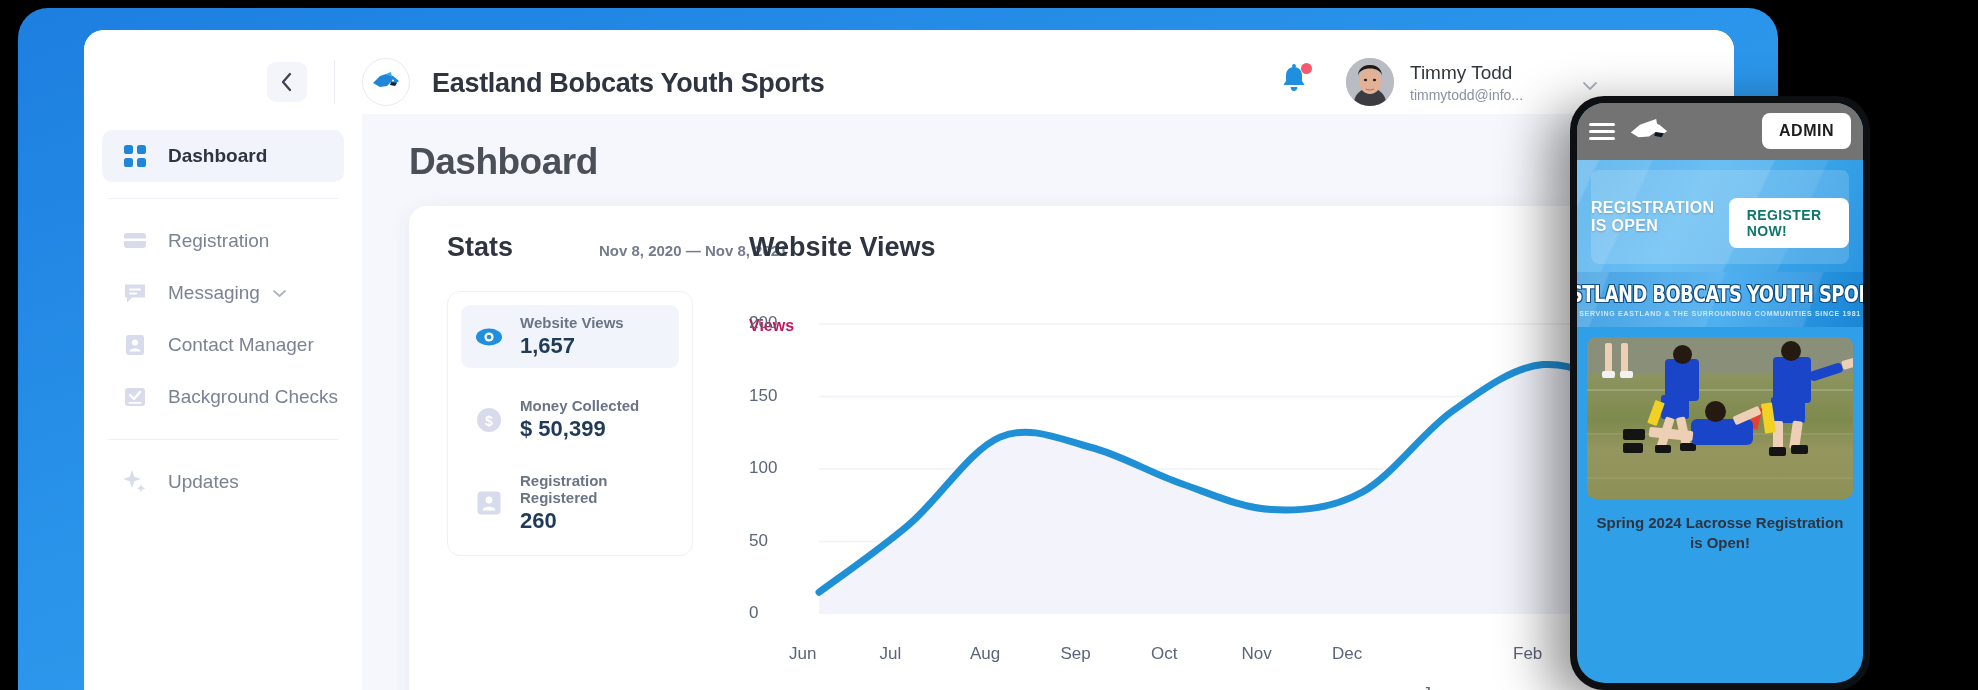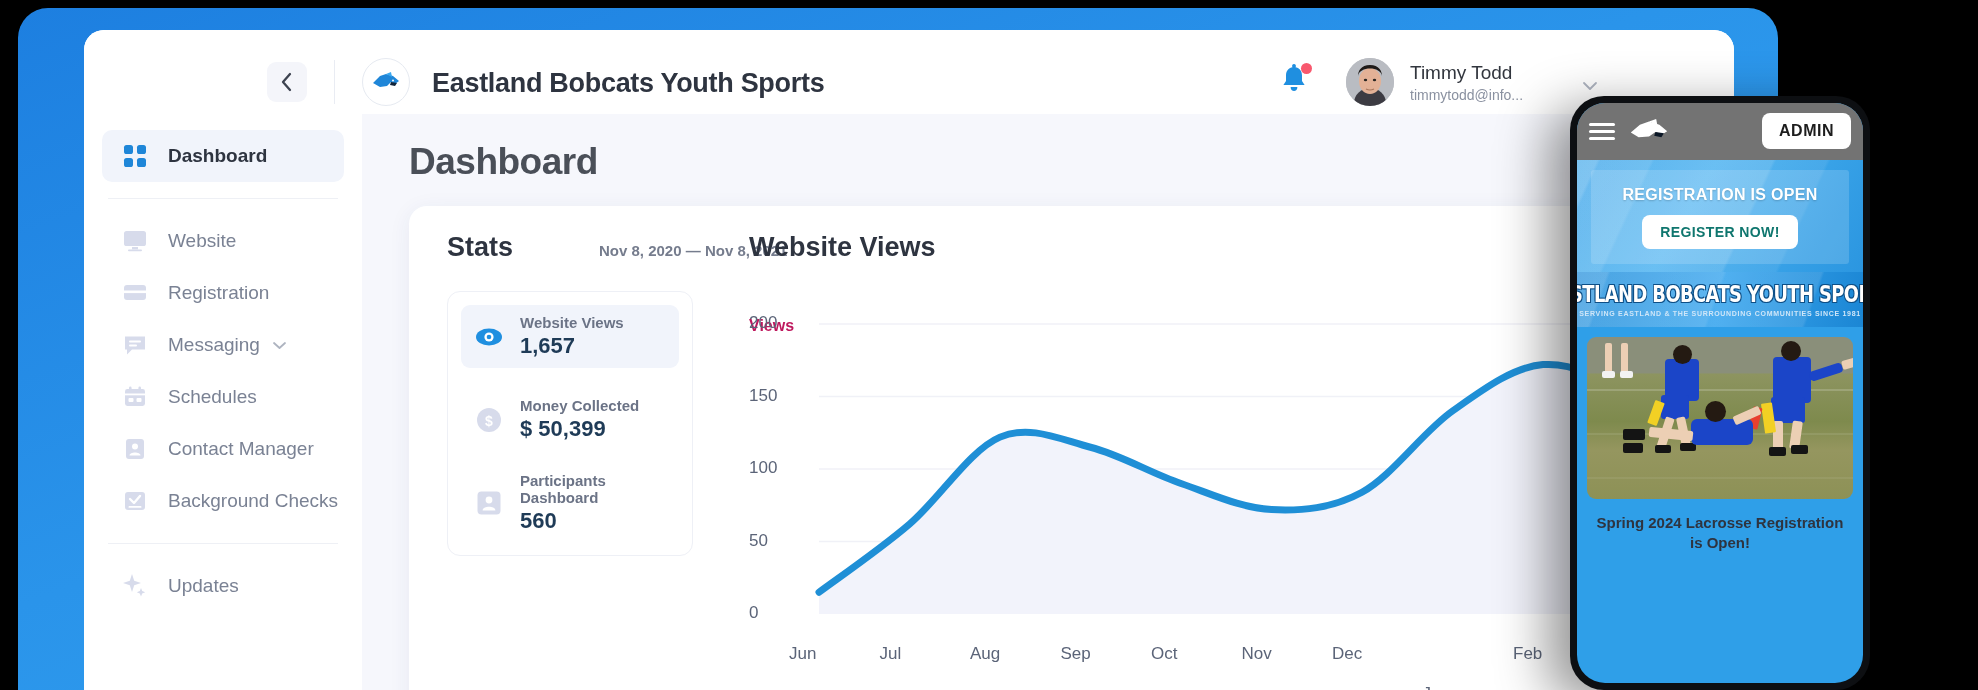--- a/index.html
+++ b/index.html
@@ -239,22 +239,22 @@
     content:""; position:absolute; inset:0;
     background:
       linear-gradient(115deg, rgba(255,255,255,.14) 6%, transparent 7%),
       linear-gradient(115deg, rgba(255,255,255,.10) 22%, transparent 23%),
       linear-gradient(115deg, rgba(255,255,255,.12) 58%, transparent 59%),
       linear-gradient(115deg, rgba(255,255,255,.08) 74%, transparent 75%);
   }
   .ph-hero-card {
     position: absolute; left: 14px; right: 14px; top: 10px; bottom: 8px;
     background: rgba(255,255,255,.16);
-    border-radius: 3px;
-    display: flex; flex-direction: column;
+    border-radius: 8px;
+    display: flex; flex-direction: row;
     align-items: center; justify-content: center;
   }
   .reg-open {
     color: #fff; font-size: 16px; font-weight: bold;
     letter-spacing: .3px; text-shadow: 0 1px 2px rgba(0,0,0,.2);
   }
   .reg-btn {
     margin-top: 11px;
     background: #fff; color: #0f766e;
     font-size: 14px; font-weight: bold;
@@ -376,30 +376,20 @@
                 <rect x="14" y="1" width="9" height="9" rx="2.6" fill="#1f86d8"></rect>
                 <rect x="1" y="14" width="9" height="9" rx="2.6" fill="#1f86d8"></rect>
                 <rect x="14" y="14" width="9" height="9" rx="2.6" fill="#1f86d8"></rect>
               </svg>
             </span>
             <span class="nav-label">Dashboard</span>
           </div>
 
           <div class="nav-sep"></div>
 
-          <div class="nav-item">
-            <span class="nav-ico">
-              <svg width="26" height="24" viewBox="0 0 26 24">
-                <rect x="2" y="2" width="22" height="15" rx="2.6" fill="#d7dbeb"></rect>
-                <rect x="10" y="18" width="6" height="2.4" fill="#d7dbeb"></rect>
-                <rect x="6" y="20.4" width="14" height="1.8" rx="0.9" fill="#d7dbeb"></rect>
-              </svg>
-            </span>
-            <span class="nav-label">Website</span>
-          </div>
 
           <div class="nav-item">
             <span class="nav-ico">
               <svg width="26" height="20" viewBox="0 0 26 20">
                 <rect x="2" y="2" width="22" height="15" rx="3" fill="#d7dbeb"></rect>
                 <rect x="2" y="7.5" width="22" height="2.6" fill="#ffffff"></rect>
               </svg>
             </span>
             <span class="nav-label">Registration</span>
           </div>
@@ -413,33 +403,20 @@
               </svg>
             </span>
             <span class="nav-label">Messaging</span>
             <span class="nav-caret">
               <svg width="15" height="9" viewBox="0 0 15 9">
                 <polyline points="2,2 7.5,7 13,2" fill="none" stroke="#aeb4c0" stroke-width="1.8" stroke-linecap="round" stroke-linejoin="round"></polyline>
               </svg>
             </span>
           </div>
 
-          <div class="nav-item">
-            <span class="nav-ico">
-              <svg width="24" height="24" viewBox="0 0 24 24">
-                <rect x="2" y="4" width="20" height="17" rx="2.4" fill="#d7dbeb"></rect>
-                <rect x="2" y="8.5" width="20" height="1.8" fill="#ffffff"></rect>
-                <rect x="6" y="1.6" width="2.6" height="4.5" rx="1.3" fill="#d7dbeb"></rect>
-                <rect x="15.4" y="1.6" width="2.6" height="4.5" rx="1.3" fill="#d7dbeb"></rect>
-                <rect x="5.5" y="13" width="5" height="4" rx="1" fill="#ffffff"></rect>
-                <rect x="13.5" y="13" width="5" height="4" rx="1" fill="#ffffff"></rect>
-              </svg>
-            </span>
-            <span class="nav-label">Schedules</span>
-          </div>
 
           <div class="nav-item">
             <span class="nav-ico">
               <svg width="24" height="24" viewBox="0 0 24 24">
                 <rect x="3" y="2" width="18" height="20" rx="3" fill="#d7dbeb"></rect>
                 <circle cx="12" cy="9.5" r="3" fill="#ffffff"></circle>
                 <path d="M6.5 18.5 C6.5 14.5 17.5 14.5 17.5 18.5 Z" fill="#ffffff"></path>
               </svg>
             </span>
             <span class="nav-label">Contact Manager</span>
@@ -509,22 +486,22 @@
 
               <div class="stat-row">
                 <span class="stat-ic">
                   <svg width="26" height="26" viewBox="0 0 26 26">
                     <rect x="1.5" y="1.5" width="23" height="23" rx="4" fill="#d7dbeb"></rect>
                     <circle cx="13" cy="10" r="3.4" fill="#ffffff"></circle>
                     <path d="M6.6 20.5 C6.6 15.6 19.4 15.6 19.4 20.5 Z" fill="#ffffff"></path>
                   </svg>
                 </span>
                 <span>
-                  <div class="stat-lbl">Participants Dashboard</div>
-                  <div class="stat-val">560</div>
+                  <div class="stat-lbl">Registration Registered</div>
+                  <div class="stat-val">260</div>
                 </span>
               </div>
 
             </div>
 
             <div class="chart-title">Website Views</div>
             <div class="chart-ylabel">Views</div>
 
             <div class="range-btn">
               <span>Last 1</span>

